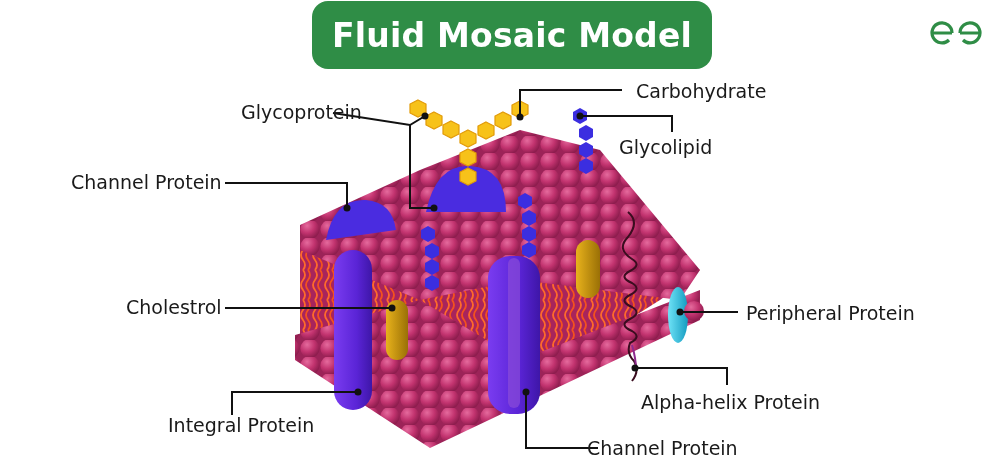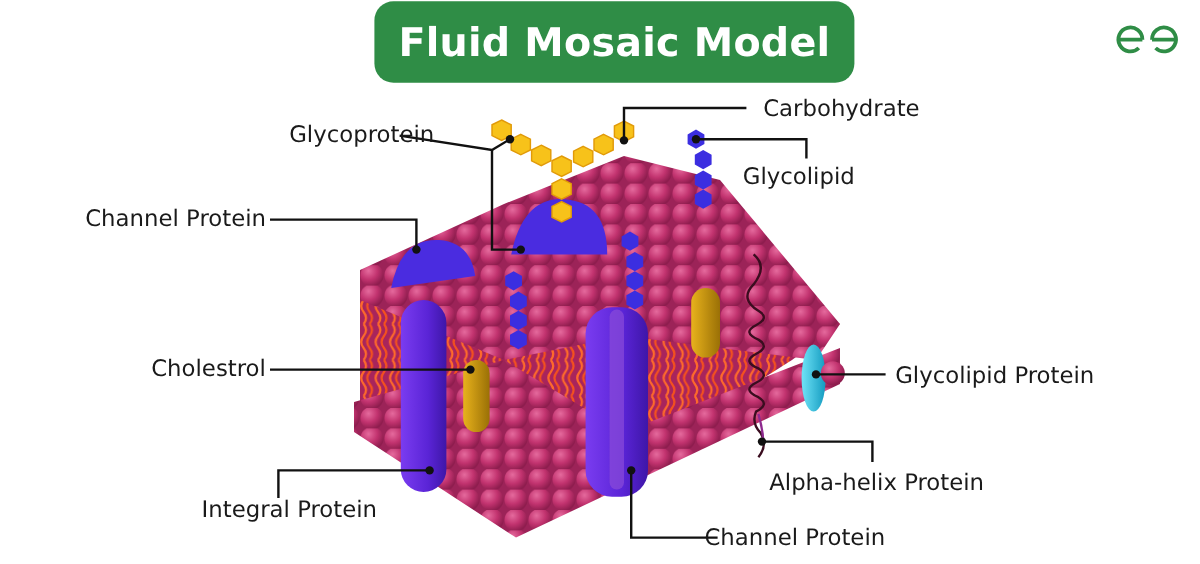--- a/index.html
+++ b/index.html
@@ -145,16 +145,16 @@
     <circle cx="680" cy="312" r="3.5"></circle>
     <circle cx="635" cy="368" r="3.5"></circle>
   </g>
 </svg>
 
 <div class="label" style="left:197px; top:103px;margin-left:44px;">Glycoprotein</div>
 <div class="label" style="left:636px; top:82px;">Carbohydrate</div>
 <div class="label" style="left:619px; top:138px;">Glycolipid</div>
 <div class="label" style="left:71px; top:173px;">Channel Protein</div>
 <div class="label" style="left:126px; top:298px;">Cholestrol</div>
-<div class="label" style="left:746px; top:304px;">Glycolipid Protein</div>
+<div class="label" style="left:746px; top:304px;">Peripheral Protein</div>
 <div class="label" style="left:641px; top:393px;">Alpha-helix Protein</div>
 <div class="label" style="left:168px; top:416px;">Integral Protein</div>
 <div class="label" style="left:587px; top:439px;">Channel Protein</div>
 
 </body></html>

